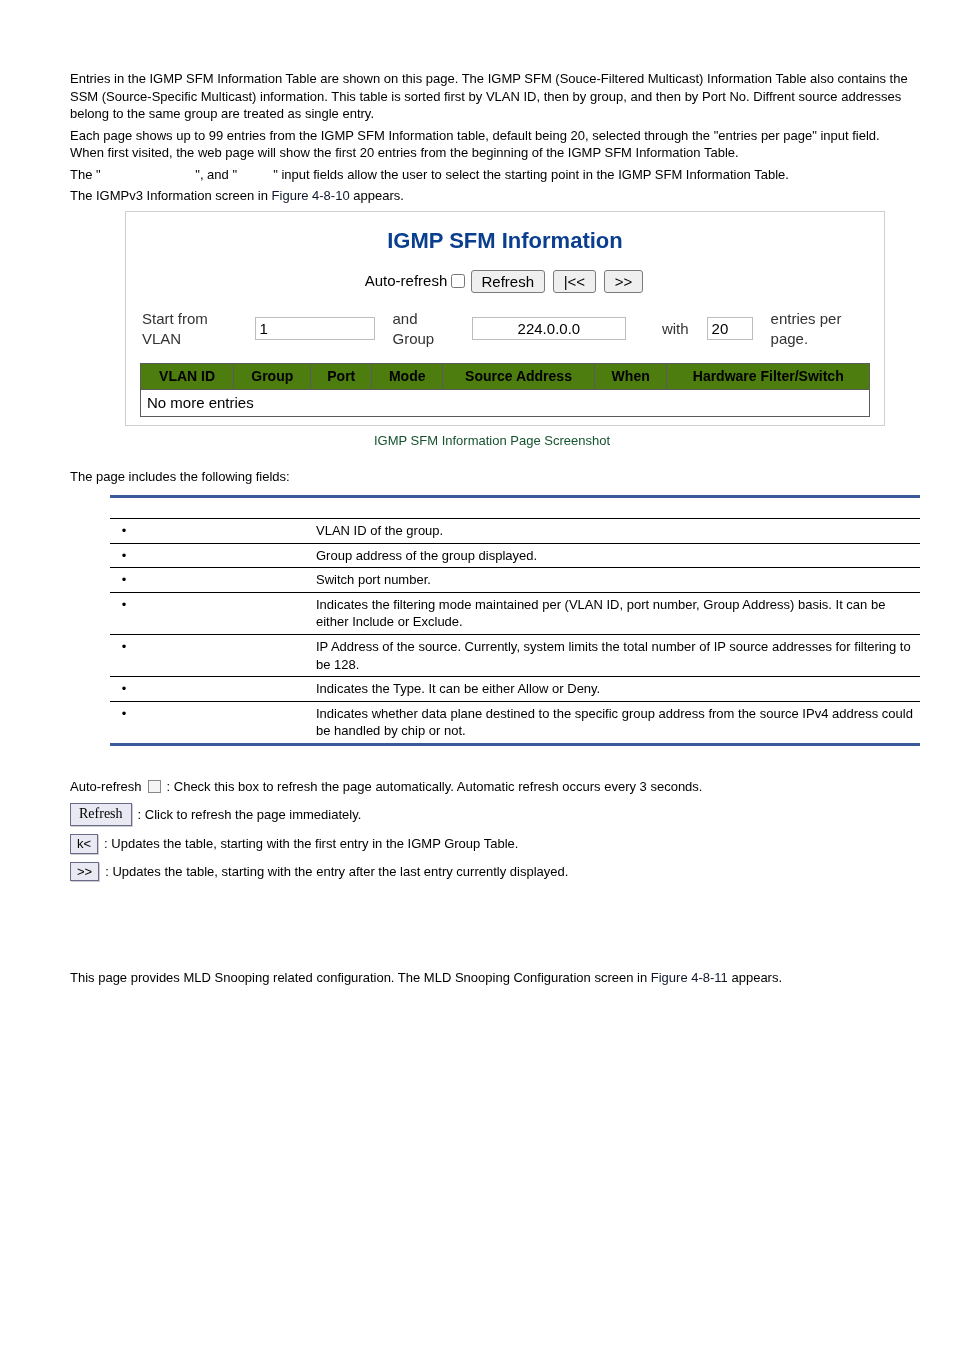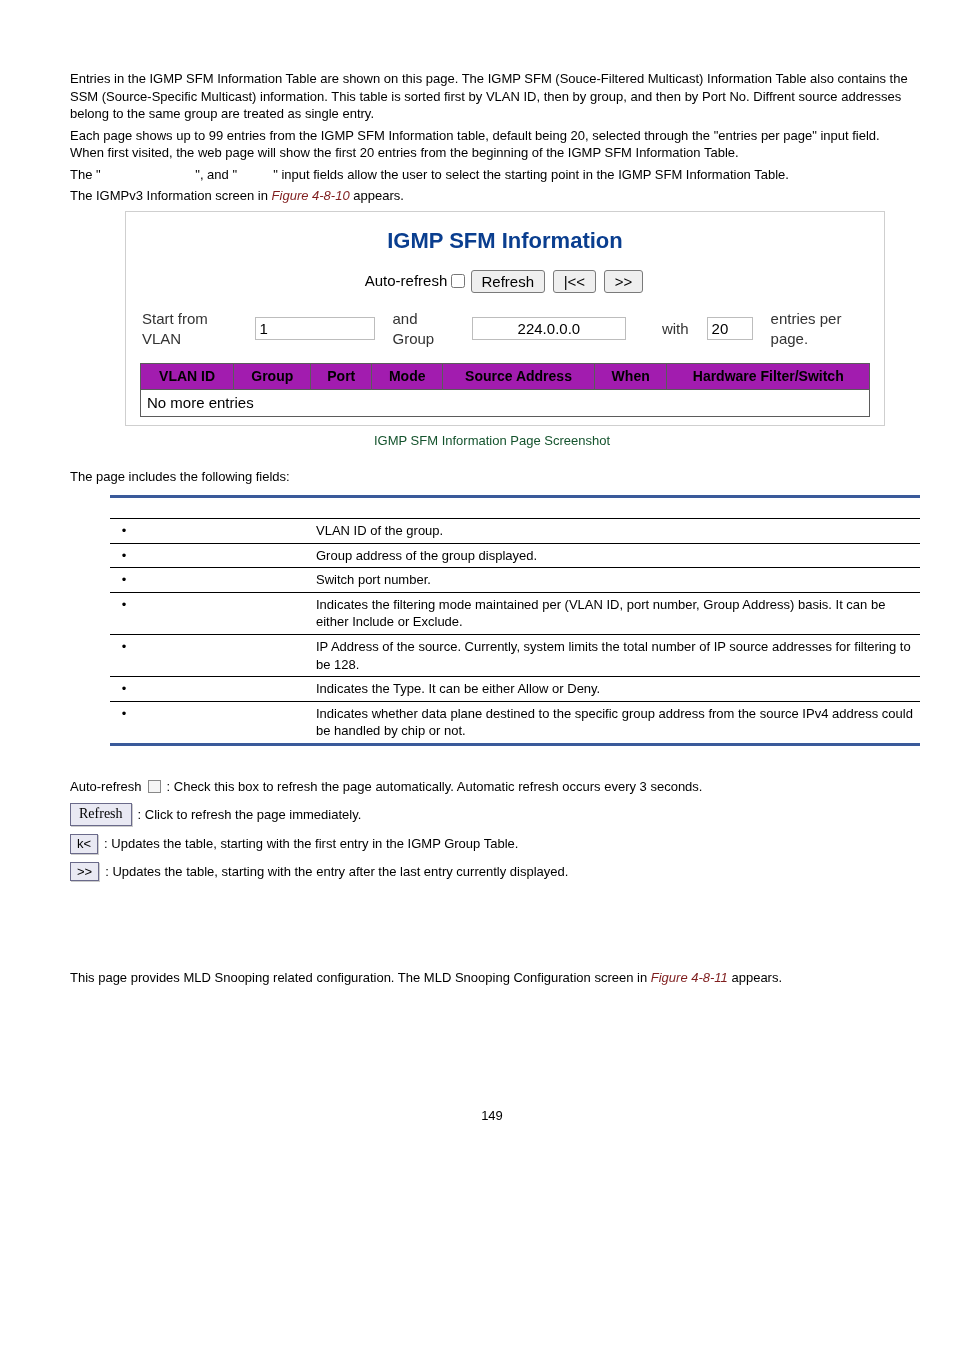--- a/index.html
+++ b/index.html
@@ -7,21 +7,21 @@
     width: 954px;
     margin: 0 auto;
     background: #fff;
     font-family: Arial, Helvetica, sans-serif;
     font-size: 13px;
     color: #000;
     line-height: 1.35;
   }
   .page { padding: 70px 40px 0 70px; }
   .intro { margin-bottom: 4px; }
-  .link { color: #7f1d1d; font-style: italic; }
+  .link { color: #0f172a; }
   .figure {
     margin: 6px 0 6px 55px;
     width: 760px;
     border: 1px solid #cfcfcf;
     border-left: 1px solid #cfcfcf;
     border-right: 1px solid #cfcfcf;
     background: #fff;
     padding: 14px 14px 8px 14px;
   }
   .fig-title {
@@ -49,21 +49,21 @@
   .txt-vlan { width: 120px; }
   .txt-group { width: 154px; text-align: center; }
   .txt-ent  { width: 46px; }
   .spacer { flex: 1 1 auto; }
   .datagrid {
     border: 1px solid #5b5b5b;
     width: 100%;
     border-collapse: collapse;
   }
   .datagrid th {
-    background: #a21caf;
+    background: #4d7c0f;
     font-weight: bold;
     font-size: 14px;
     padding: 3px 12px;
     border: 1px solid #5b5b5b;
     white-space: nowrap;
   }
   .datagrid td {
     padding: 3px 6px;
     font-size: 15px;
     border: 1px solid #5b5b5b;
@@ -234,14 +234,13 @@
     <div class="line">
       <span class="img-btn sm">&gt;&gt;</span>
       <span>: Updates the table, starting with the entry after the last entry currently displayed.</span>
     </div>
   </div>
 
   <p class="footer-note">
     <span>This page provides MLD Snooping related configuration. The MLD Snooping Configuration screen in </span><span class="link">Figure 4-8-11</span><span> appears.</span>
   </p>
 
-  <div class="pagenum">149</div>
 </div>
 
 </body></html>

